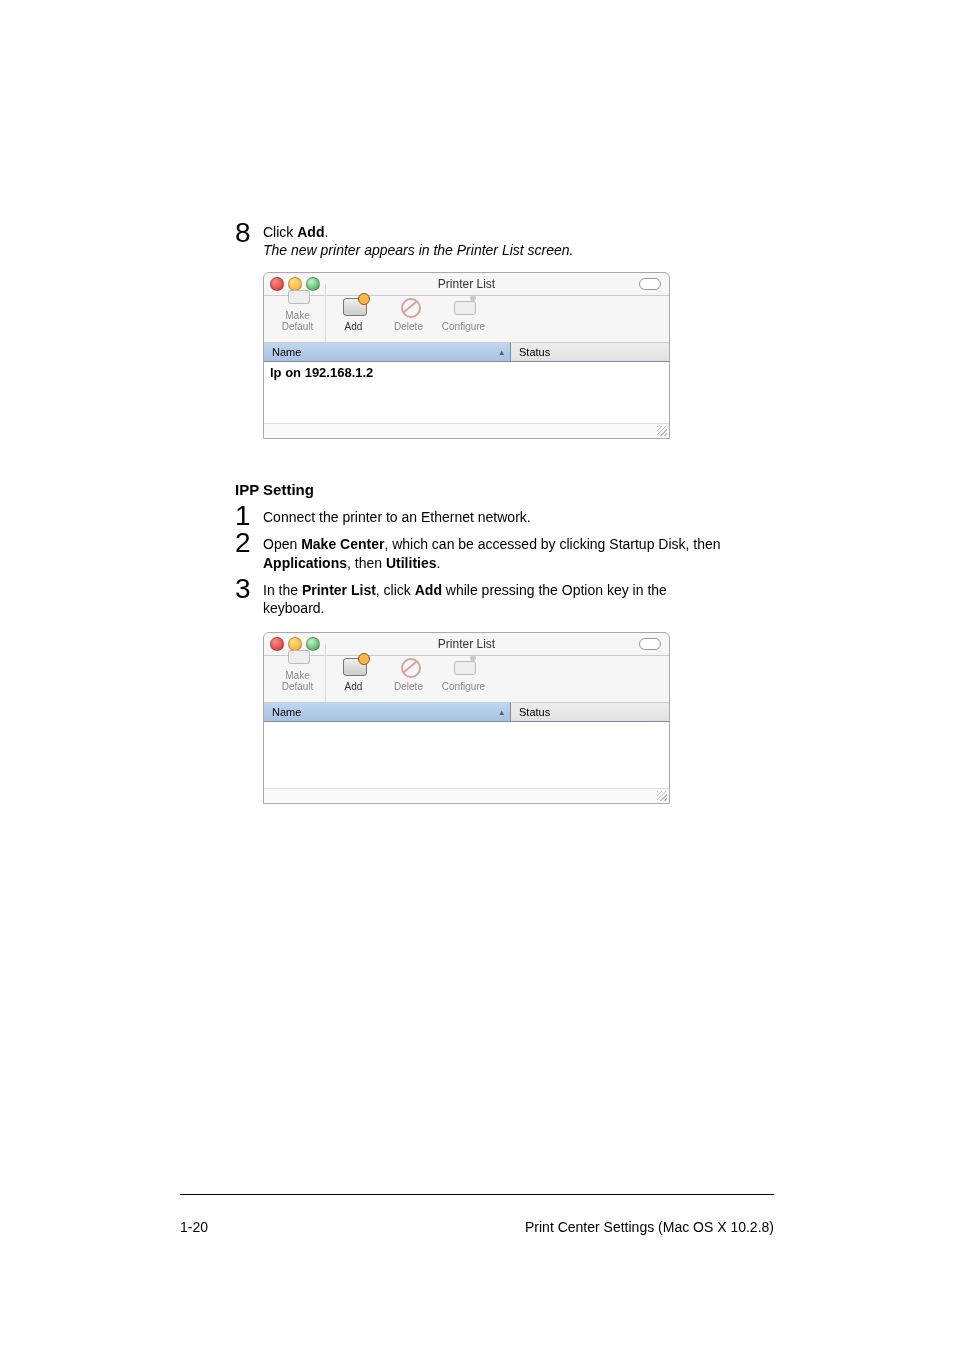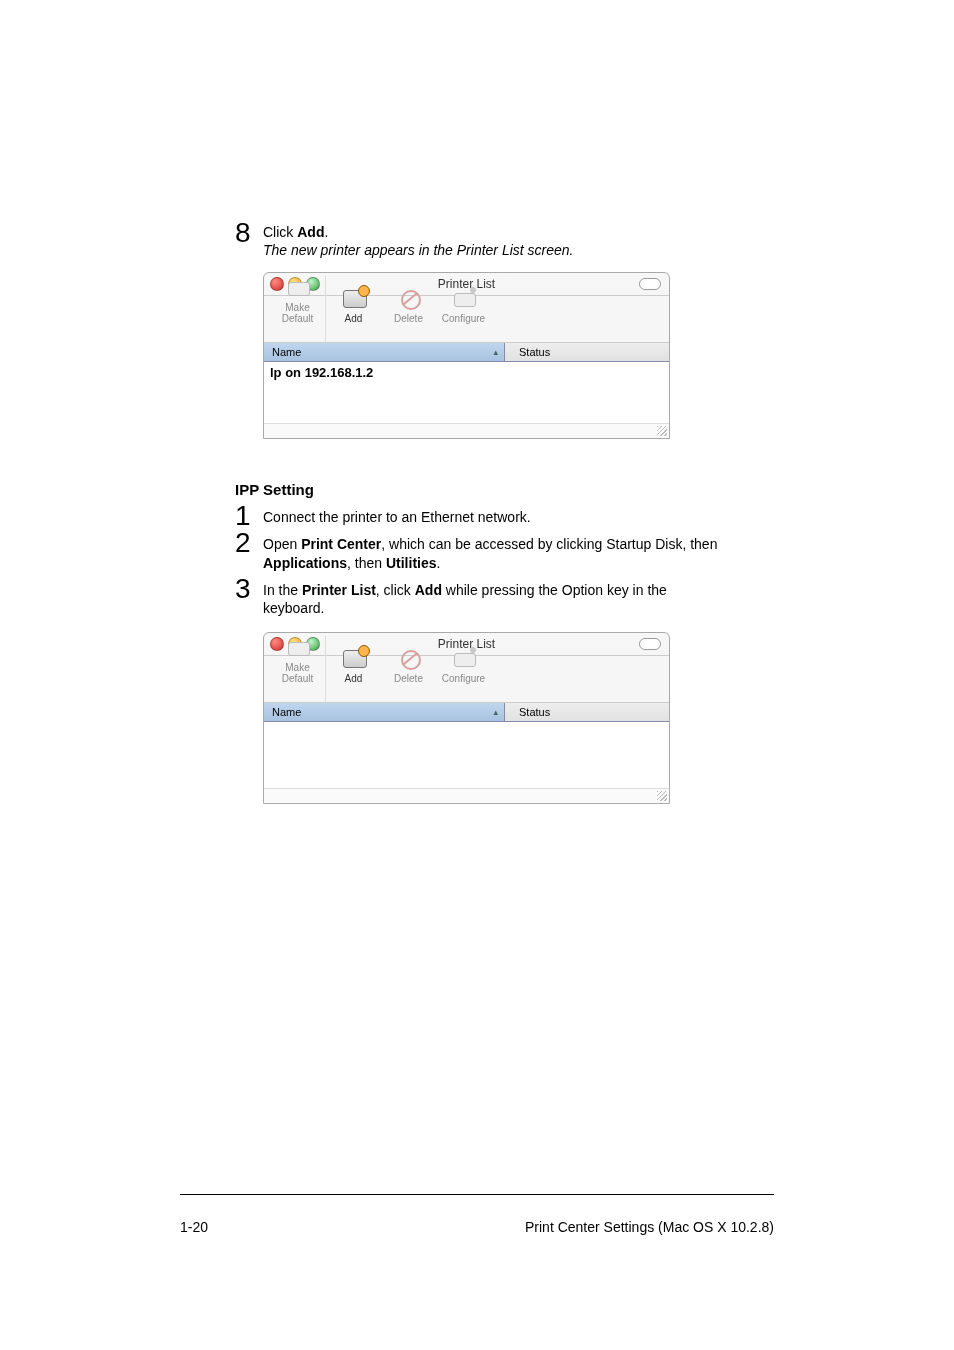--- a/index.html
+++ b/index.html
@@ -15,39 +15,39 @@
   .title{height:22px;position:relative}
   .traffic{position:absolute;left:6px;top:4px;display:flex;gap:4px}
   .traffic span{width:12px;height:12px;border-radius:50%;display:block;border:1px solid rgba(0,0,0,.25)}
   .tr-r{background:radial-gradient(circle at 35% 30%,#ff8a80,#d32f2f)}
   .tr-y{background:radial-gradient(circle at 35% 30%,#ffe082,#f9a825)}
   .tr-g{background:radial-gradient(circle at 35% 30%,#b9f6ca,#43a047)}
   .title-text{text-align:center;font-size:12px;line-height:22px;color:#333}
   .pill{position:absolute;right:8px;top:5px;width:20px;height:10px;border:1px solid #999;border-radius:6px;background:#fff}
 
   .toolbar{height:46px;background:#f6f6f6;border-top:1px solid #ccc;border-bottom:1px solid #ccc;display:flex;align-items:flex-end;padding:0 6px}
-  .tbtn{width:55px;text-align:center;font-size:10px;color:#888;padding-bottom:18px}
+  .tbtn{width:55px;text-align:center;font-size:10px;color:#888;padding-bottom:10px}
   .tbtn.sep{border-right:1px solid #ddd}
   .icon-sm{width:28px;height:24px;margin:0 auto 2px;position:relative}
   
   .ic-def::before{content:"";position:absolute;left:4px;top:6px;width:20px;height:12px;border:1px solid #bbb;border-radius:3px;background:#eee}
   
   .ic-add::before{content:"";position:absolute;left:3px;top:3px;width:22px;height:16px;border:1px solid #777;border-radius:3px;background:linear-gradient(#eee,#ccc)}
   .ic-add::after{content:"";position:absolute;right:-2px;top:-2px;width:10px;height:10px;border-radius:50%;background:#ffb74d;border:1px solid #8a5a00}
   
   .ic-del::before{content:"";position:absolute;left:6px;top:3px;width:16px;height:16px;border:2px solid #d8a0a0;border-radius:50%}
   .ic-del::after{content:"";position:absolute;left:6px;top:11px;width:18px;height:2px;background:#d8a0a0;transform:rotate(-40deg);transform-origin:center}
   
   .ic-cfg::before{content:"";position:absolute;left:4px;top:6px;width:20px;height:12px;border:1px solid #bbb;border-radius:3px;background:#eee}
   .ic-cfg::after{content:"";position:absolute;right:2px;top:0;width:6px;height:6px;background:#c9c9c9;border-radius:50%}
 
   .listhead{background:linear-gradient(#bfd6ef,#a8c3e0);height:18px;display:flex;font-size:11px;border-bottom:1px solid #88a}
   .col-name{flex:1;padding-left:8px;line-height:18px;position:relative}
   .col-name::after{content:"\25B4";position:absolute;right:6px;font-size:9px;color:#466}
-  .col-status{width:150px;padding-left:14px;line-height:18px;border-left:1px solid #88a;background:linear-gradient(#ededed,#e1e1e1)}
+  .col-status{width:150px;padding-left:8px;line-height:18px;border-left:1px solid #88a;background:linear-gradient(#ededed,#e1e1e1)}
   .listbody{height:55px;background:#fff;font-size:13px;padding:3px 6px;font-weight:700}
   .footer{height:14px;background:#fafafa;border-top:1px solid #ddd;position:relative}
   .footer::after{content:"";position:absolute;right:2px;bottom:2px;width:10px;height:10px;background:repeating-linear-gradient(135deg,#bbb 0 1px,transparent 1px 3px)}
 
   h3.sec{font-size:15px;font-weight:700;margin:42px 0 8px 0}
   .nstep{position:relative;margin-bottom:6px}
   .nstep .bignum{top:-6px}
   .nstep .steptext{padding-top:2px}
 
   .footerbar{position:absolute;left:180px;right:180px;bottom:115px;border-top:1px solid #000;padding-top:24px;display:flex;justify-content:space-between;font-size:14px}
@@ -107,21 +107,21 @@
     <h3 class="sec">IPP Setting</h3>
 
     <div class="nstep">
       <span class="bignum">1</span>
       <div class="steptext">Connect the printer to an Ethernet network.</div>
     </div>
 
     <div class="nstep">
       <span class="bignum">2</span>
       <div class="steptext">
-        <span>Open </span><b>Print Center</b><span>, which can be accessed by clicking Startup Disk, then </span><b>Applications</b><span>, then </span><b>Utilities</b><span>.</span>
+        <span>Open </span><b>Make Center</b><span>, which can be accessed by clicking Startup Disk, then </span><b>Applications</b><span>, then </span><b>Utilities</b><span>.</span>
       </div>
     </div>
 
     <div class="nstep">
       <span class="bignum">3</span>
       <div class="steptext">
         <span>In the </span><b>Printer List</b><span>, click </span><b>Add</b><span> while pressing the Option key in the keyboard.</span>
       </div>
     </div>
 

